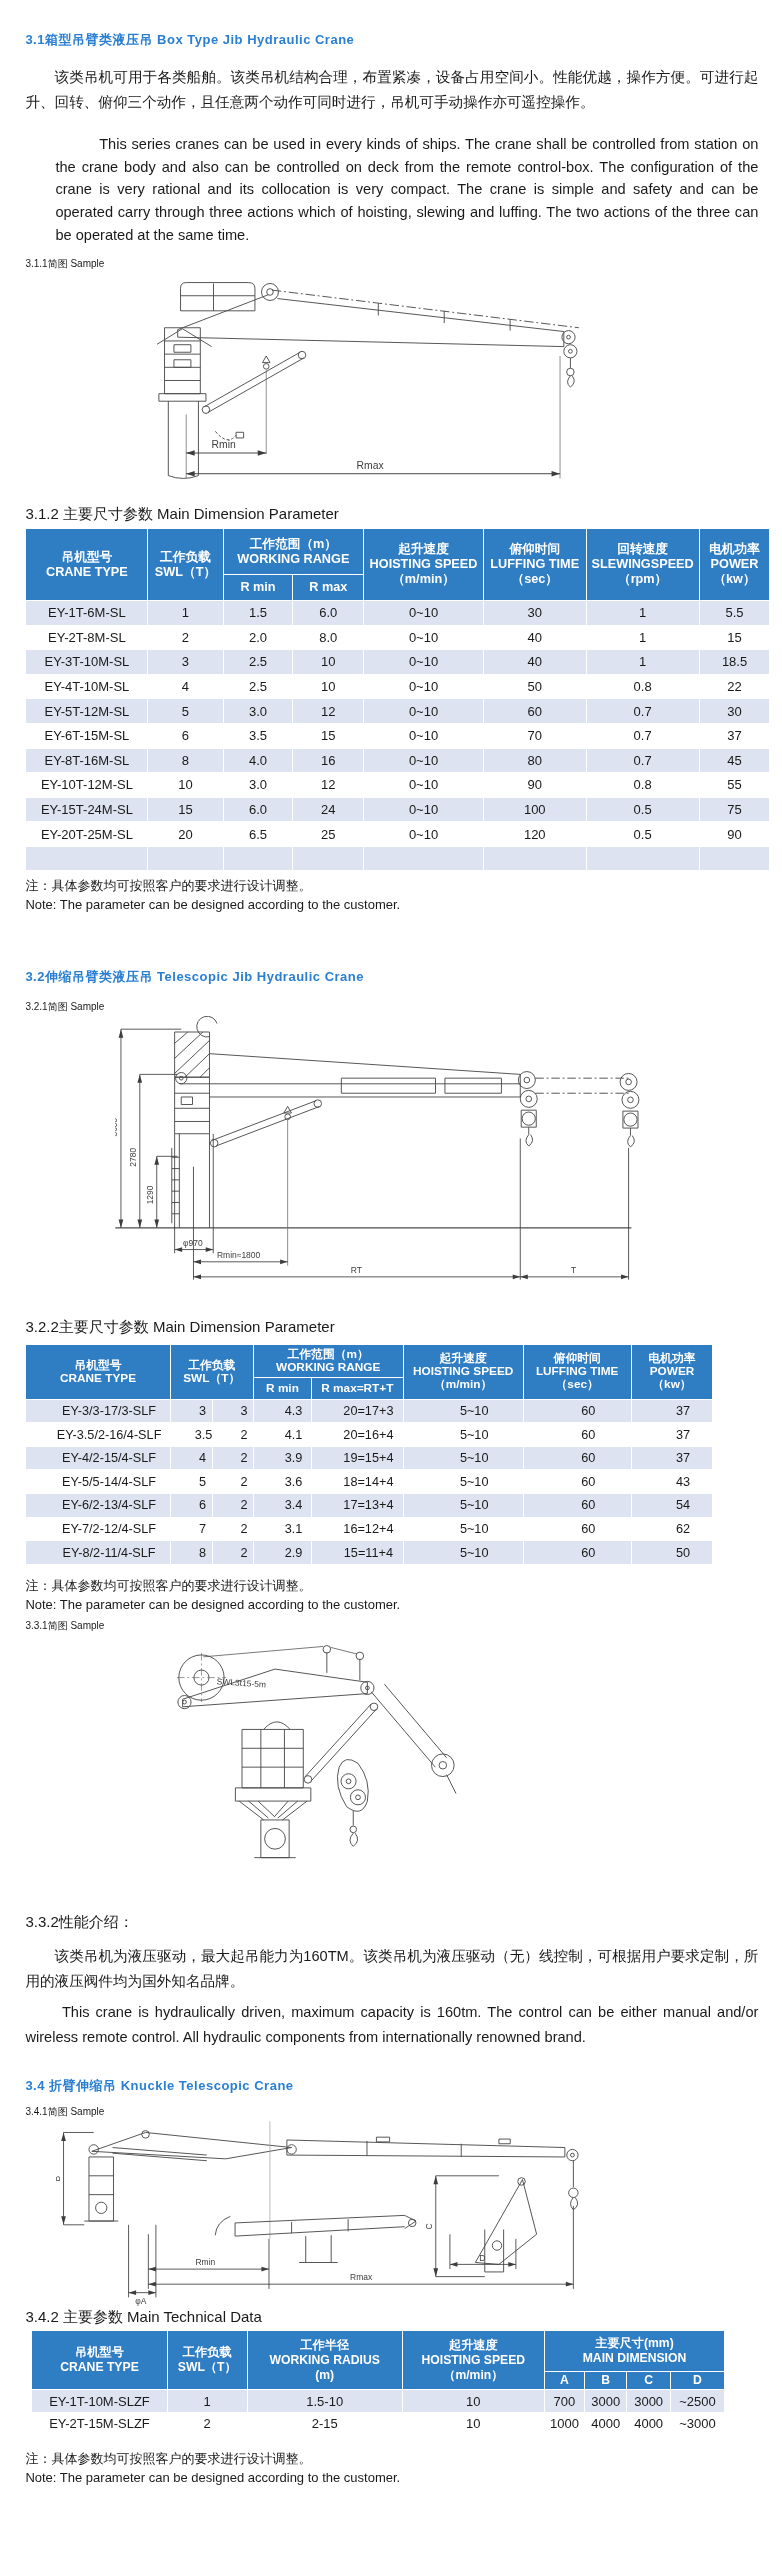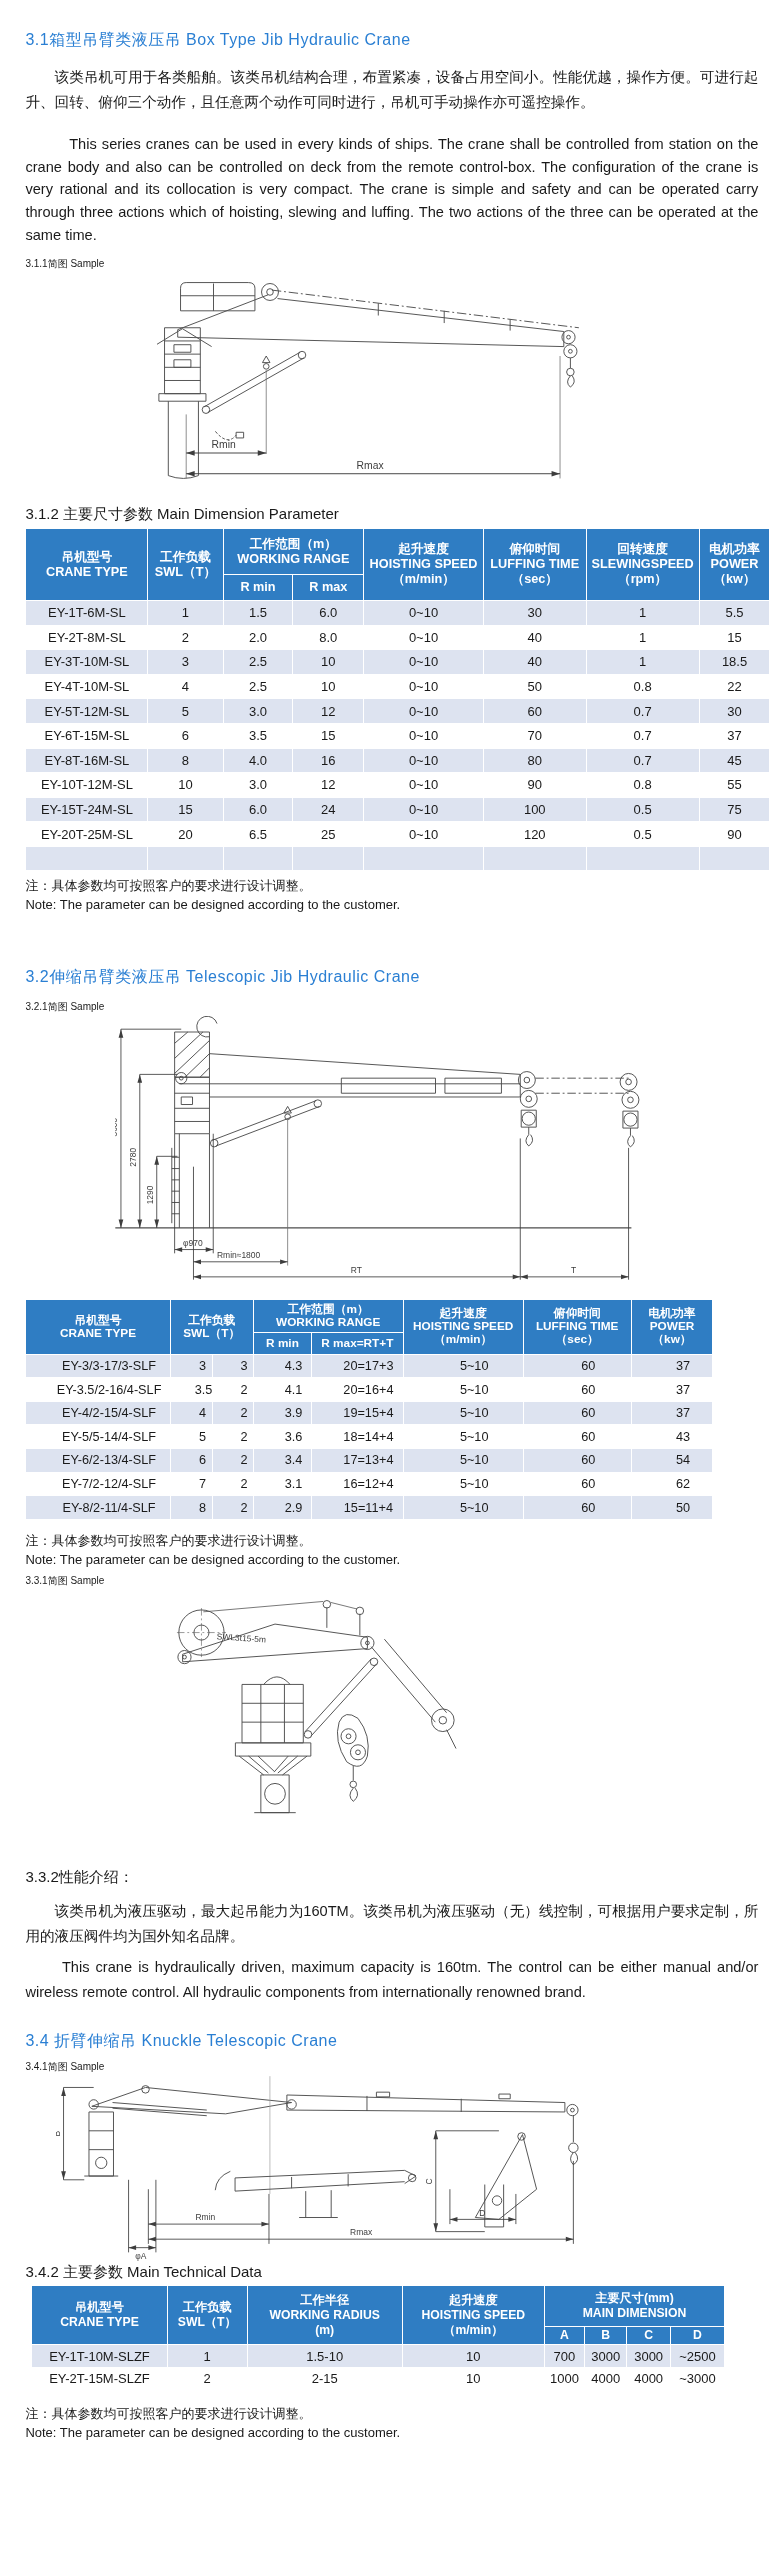--- a/index.html
+++ b/index.html
@@ -3,26 +3,26 @@
 <meta charset="utf-8">
 <style>
   html,body{margin:0;padding:0;background:#fff;}
   .page{
     width:782px;height:2576px;overflow:hidden;position:relative;
     background:#fff;color:#1a1a1a;
     font-family:"Liberation Sans","DejaVu Sans",sans-serif;
     padding:26px 23.6px 0 25.4px;box-sizing:border-box;
   }
   .section-title{
-    color:var(--accent,#2a7fd3);font-size:16px;line-height:28px;
-    font-weight:400;letter-spacing:0.5px;
+    color:var(--accent,#2a7fd3);font-size:13px;line-height:28px;
+    font-weight:700;letter-spacing:0.5px;
   }
   .para{font-size:14.6px;line-height:24.5px;text-align:justify;margin:0;}
   .para-cn{margin-top:11.3px;text-indent:2em;}
-  .para-en{margin-top:19px;line-height:22.6px;text-indent:3em;}
+  .para-en{margin-top:19px;line-height:22.6px;text-indent:3em;margin-left:30px;}
   .sub-heading{font-size:10px;line-height:19px;margin-top:7.5px;font-weight:400;}
   .param-heading{font-size:15px;line-height:19px;font-weight:400;}
   .drawing{position:relative;}
   .drawing svg{display:block;}
   table{border-collapse:collapse;table-layout:fixed;}
   th,td{border:1.9px solid #fff;text-align:center;vertical-align:middle;padding:0 1.9px;overflow:hidden;white-space:nowrap;}
   thead th{background:var(--thead,#2f7dc3);color:#fff;font-weight:400;}
   thead th div{line-height:15px;font-weight:bold;}
   tbody tr{background:#fff;}
   tbody tr.stripe{background:var(--stripe,#dde3f0);}
@@ -350,20 +350,21 @@
       <text transform="rotate(-90 2,128)" x="2" y="128" class="dim-small">3600</text>
       <text transform="rotate(-90 22,160)" x="22" y="160" class="dim-small">2780</text>
       <text transform="rotate(-90 40,200)" x="40" y="200" class="dim-small">1290</text>
       <text x="72" y="244" class="dim-small">φ970</text>
       <text x="108" y="257" class="dim-small">Rmin≈1800</text>
       <text x="250" y="273" class="dim-small">RT</text>
       <text x="484" y="273" class="dim-small">T</text>
     </svg>
   </div>
 
+  <div class="param-heading mt28">3.2.2主要尺寸参数 Main Dimension Parameter</div>
   <table class="t2">
       <colgroup>
         <col style="width: 21%;">
         <col style="width: 6.2%;">
         <col style="width: 5.9%;">
         <col style="width: 8.5%;">
         <col style="width: 13.3%;">
         <col style="width: 17.5%;">
         <col style="width: 15.7%;">
         <col style="width: 11.9%;">

